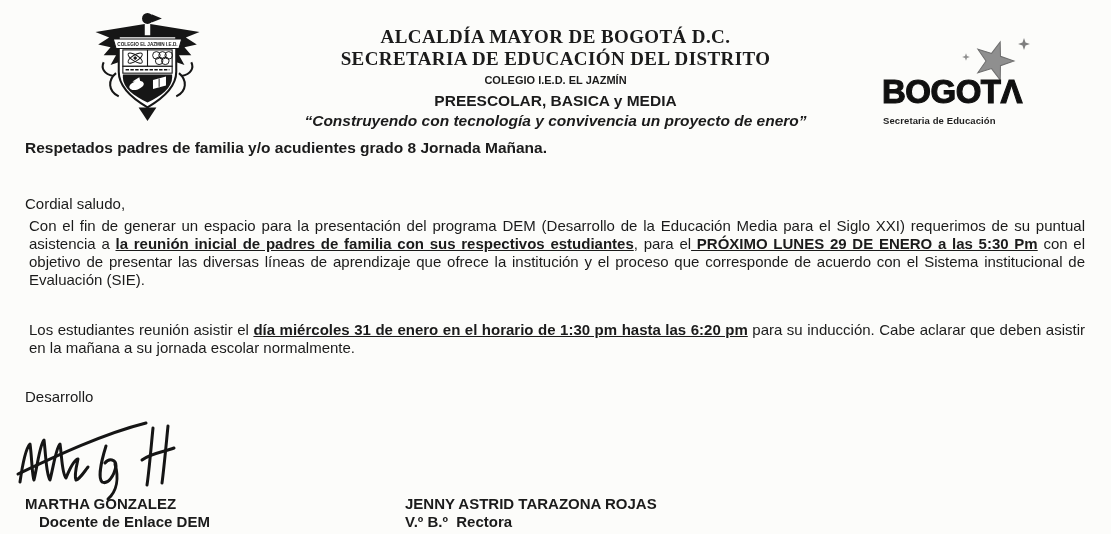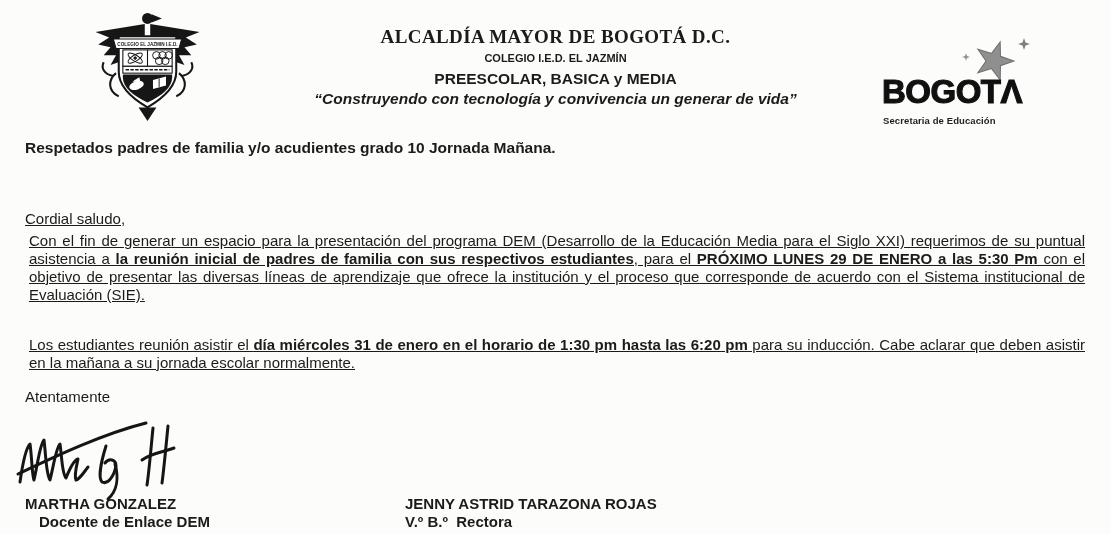--- a/index.html
+++ b/index.html
@@ -29,22 +29,22 @@
   .bogota-sub {
     position:absolute; left:3px; top:71px;
     font-size:9.5px; font-weight:bold; letter-spacing:.1px; color:#1e1e1e;margin-top:7px;
   }
   
   .salutation {
     position:absolute; left:25px; top:139px;
     font-weight:bold; font-size:15.5px;
   }
   .letter-body {
-    position:absolute; left:25px; top:210px; width:1064px;
-    font-size:15px; line-height:18px;text-decoration:underline;
+    position:absolute; left:25px; top:195px; width:1064px;
+    font-size:15px; line-height:18px;
   }
   .letter-body p { text-align:justify; margin:4px; }
   .para-2 { margin-top:32px !important; }
   .bold-underline { font-weight:bold; text-decoration:underline; }
   .closing { position:absolute; left:25px; top:388px; font-size:15px; }
   .signature-svg { position:absolute; left:12px; top:418px; width:180px; height:85px; }
   .sign-block { position:absolute; top:495px; font-weight:bold; font-size:15px; line-height:18px; }
   .sign-left  { left:25px; }
   .sign-right { left:405px; }
   .sign-title { white-space:pre-wrap; }
@@ -97,44 +97,45 @@
     <g>
       <ellipse cx="68" cy="112" rx="11" ry="6" fill="#ffffff" transform="rotate(-18 68 112)"></ellipse>
       <polygon points="62,106 72,100 74,108" fill="#ffffff"></polygon>
     </g>
 
     <polygon points="71,144 97,144 84,164" fill="#161616"></polygon>
   </svg>
 
   <div class="header-block">
     <div class="hdr-serif">ALCALDÍA MAYOR DE BOGOTÁ D.C.</div>
+    <div class="hdr-serif">SECRETARIA DE EDUCACIÓN DEL DISTRITO</div>
     <div class="hdr-colegio">COLEGIO I.E.D. EL JAZMÍN</div>
     <div class="hdr-nivel">PREESCOLAR, BASICA y MEDIA</div>
-    <div class="hdr-motto">“Construyendo con tecnología y convivencia un generar de vida”</div>
+    <div class="hdr-motto">“Construyendo con tecnología y convivencia un proyecto de enero”</div>
   </div>
 
   <div class="bogota">
     <svg class="bogota-stars" viewBox="0 0 120 46" xmlns="http://www.w3.org/2000/svg">
       <polygon transform="translate(52,24) rotate(18)" fill="#8f8f8f" stroke="#6e6e6e" stroke-width="1" points="0,-20 4.7,-6.5 19,-6.2 7.6,2.5 11.8,16.2 0,8 -11.8,16.2 -7.6,2.5 -19,-6.2 -4.7,-6.5"></polygon>
       <path d="M0,-7 L1.8,-1.8 L7,0 L1.8,1.8 L0,7 L-1.8,1.8 L-7,0 L-1.8,-1.8 Z" transform="translate(82,7) scale(0.85)" fill="#7e7e7e"></path>
       <path d="M0,-7 L1.8,-1.8 L7,0 L1.8,1.8 L0,7 L-1.8,1.8 L-7,0 L-1.8,-1.8 Z" transform="translate(24,20) scale(0.55)" fill="#8f8f8f"></path>
     </svg>
     <div class="bogota-word">BOGOTΛ</div>
     <div class="bogota-sub">Secretaria de Educación</div>
   </div>
 
-  <div class="salutation">Respetados padres de familia y/o acudientes grado 10 Jornada Mañana.</div>
+  <div class="salutation">Respetados padres de familia y/o acudientes grado 8 Jornada Mañana.</div>
 
   <div class="letter-body">
     <div>Cordial saludo,</div>
     <p><span class="">Con el fin de generar un espacio para la presentación del programa DEM (Desarrollo de la Educación Media para el Siglo XXI) requerimos de su puntual asistencia a </span><span class="bold-underline">la reunión inicial de padres de familia con sus respectivos estudiantes</span><span class="">, para el</span><span class="bold-underline"> PRÓXIMO LUNES 29 DE ENERO a las 5:30 Pm</span><span class=""> con el objetivo de presentar las diversas líneas de aprendizaje que ofrece la institución y el proceso que corresponde de acuerdo con el Sistema institucional de Evaluación (SIE).</span></p>
     <p class="para-2"><span class="">Los estudiantes reunión asistir el </span><span class="bold-underline">día miércoles 31 de enero en el horario de 1:30 pm hasta las 6:20 pm</span><span class=""> para su inducción. Cabe aclarar que deben asistir en la mañana a su jornada escolar normalmente.</span></p>
   </div>
 
-  <div class="closing">Atentamente</div>
+  <div class="closing">Desarrollo</div>
 
   <svg class="signature-svg" viewBox="0 0 180 85" xmlns="http://www.w3.org/2000/svg">
     <g fill="none" stroke="#151515" stroke-width="3" stroke-linecap="round" stroke-linejoin="round">
       <path d="M8,64 C10,50 14,30 18,26 C20,40 20,58 22,62 C26,44 28,26 32,22 C34,38 34,56 38,62 C42,46 44,30 48,26 C50,40 50,56 54,60 C58,50 62,42 66,41 C64,50 62,58 64,62 C68,61 72,54 76,49"></path>
       <path d="M6,56 C40,40 90,16 134,5"></path>
       <path d="M94,28 C89,44 86,60 90,64 C96,67 102,58 104,48 C104,41 97,40 93,45"></path>
       <path d="M103,46 C107,60 105,73 96,81"></path>
       <path d="M141,10 C139,30 137,54 135,67"></path>
       <path d="M156,8 C154,28 152,50 150,65"></path>
       <path d="M130,42 C139,35 152,34 162,30"></path>

